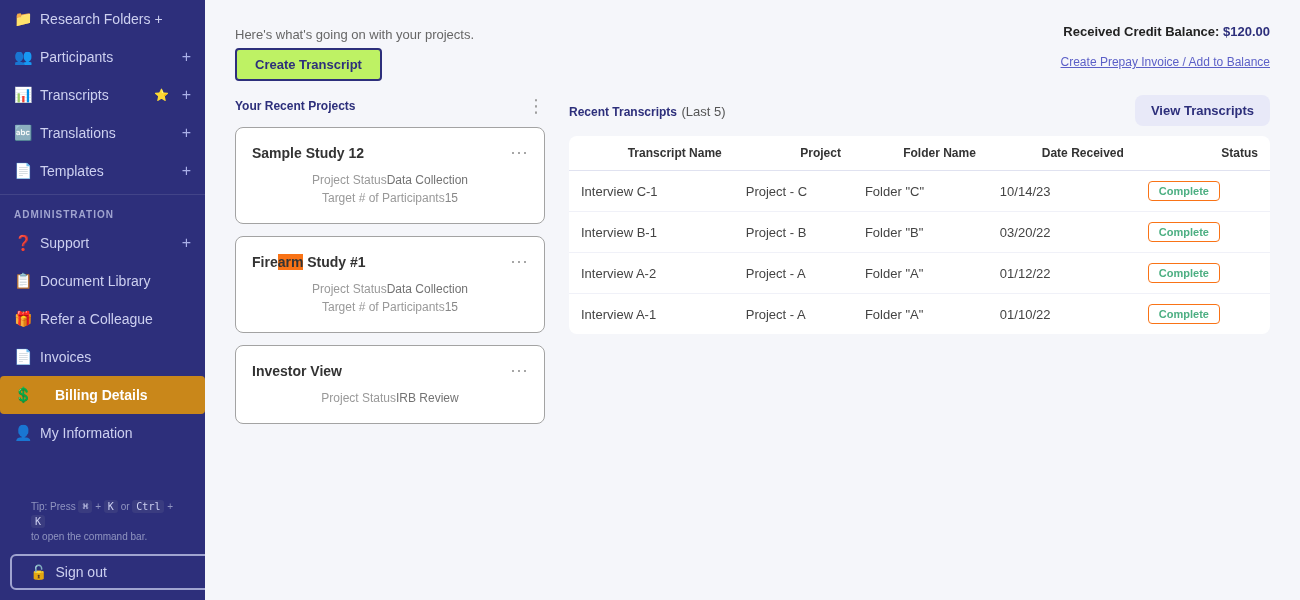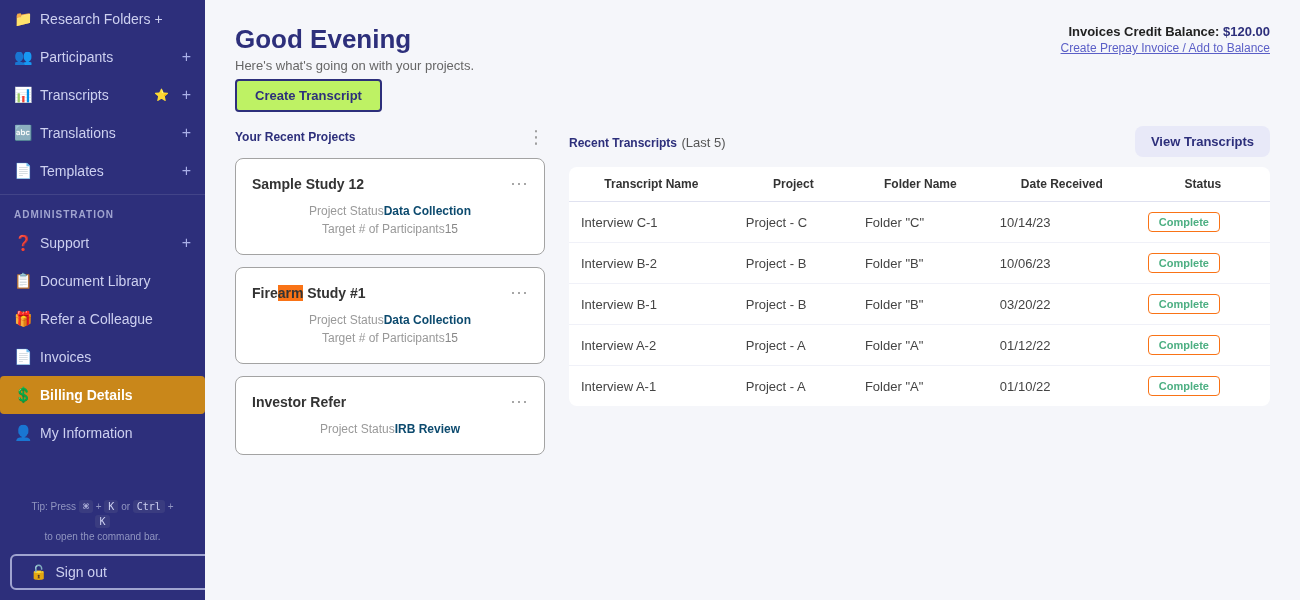--- a/index.html
+++ b/index.html
@@ -21,34 +21,34 @@
       display: flex;
       align-items: center;
       padding: 10px 14px;
       cursor: pointer;
       font-size: 14px;
       color: #cdd0f0;
       gap: 8px;
       position: relative;
     }
     .sidebar-item.active { background: #f5a623; color: #fff; }
-    .sidebar-item.active .sidebar-label { color: #fff; font-weight: 600; }
+    .sidebar-item.active .sidebar-label { color: #fff; font-weight: 600; margin-left: 15px; }
     .sidebar-item .sidebar-label { flex: 1; }
     .sidebar-item .plus-icon { margin-left: auto; font-size: 16px; color: #aab0e8; }
     .sidebar-icon { width: 18px; text-align: center; font-size: 15px; }
     .sidebar-section-label {
       font-size: 10px;
       font-weight: 700;
       letter-spacing: 1px;
       color: #a0a4d0;
       padding: 10px 14px 4px;
       text-transform: uppercase;
     }
     .sidebar-divider { border: none; border-top: 1px solid rgba(255,255,255,0.1); margin: 4px 0; }
-    .tip-text { font-size: 10px; color: #9095c0; padding: 6px 24px; line-height: 1.5; text-align: center; }
+    .tip-text { font-size: 10px; color: #9095c0; padding: 6px 31px; line-height: 1.5; }
     .sign-out-btn {
       display: flex; align-items: center; gap: 8px;
       border: 2px solid #a0a4d0; border-radius: 6px;
       padding: 8px 18px; cursor: pointer; color: #cdd0f0;
       font-size: 14px; background: transparent; width: 100%;
       margin: 4px 10px 10px;
     }
 
     
     .main {
@@ -62,21 +62,21 @@
       margin-bottom: 14px;
     }
     .greeting-title {
       font-size: 26px; font-weight: 700; color: #2d2f7b;
     }
     .greeting-sub {
       font-size: 13px; color: #666; margin-top: 3px;
     }
     .credit-info { text-align: right; }
     .credit-label { font-size: 13px; font-weight: 700; color: #222; }
-    .credit-link { font-size: 12px; color: #5b5fc7; text-decoration: underline; cursor: pointer; display: block; margin-top: 2px; }
+    .credit-link { font-size: 12px; color: #5b5fc7; text-decoration: underline; cursor: pointer; display: block; margin-top: 16px; }
     .create-btn {
       background: #bef264; border: 2px solid #2d2f7b; color: #2d2f7b;
       border-radius: 4px; padding: 7px 18px; font-size: 13px;
       font-weight: 600; cursor: pointer; margin-top: 6px;
     }
 
     
     .content-row {
       display: flex; gap: 24px; margin-top: 10px;
     }
@@ -100,32 +100,32 @@
       background: #fff; border-radius: 8px; padding: 14px 16px;
       margin-bottom: 12px; border: 1px solid #a3a3a3;
     }
     .project-card-header {
       display: flex; justify-content: space-between; align-items: center;
       margin-bottom: 10px;
     }
     .project-card-title { font-size: 14px; font-weight: 600; color: #333; }
     .project-field { display: flex; justify-content: center; align-items: center; margin-bottom: 4px; }
     .project-field-label { font-size: 12px; color: #999; }
-    .project-field-value { font-size: 12px; color: #0c4a6e; font-weight: 700; }
+    .project-field-value { font-size: 12px; color: #737373; font-weight: 400; }
     .project-field-num { font-size: 12px; color: #888; }
 
     
     .view-transcripts-btn {
       background: #e8e9f8; border: none; border-radius: 8px;
       padding: 8px 16px; font-size: 13px; color: #2d2f7b;
       font-weight: 600; cursor: pointer;
     }
     table { width: 100%; border-collapse: collapse; background: #fff; border-radius: 8px; overflow: hidden; }
     thead tr { border-bottom: 1px solid #e0e2f0; }
-    th { font-size: 12px; font-weight: 700; color: #333; padding: 10px 12px; text-align: center; }
+    th { font-size: 12px; font-weight: 700; color: #333; padding: 10px 12px; text-align: right; }
     td { font-size: 13px; color: #444; padding: 10px 12px; border-bottom: 1px solid #f0f1f8; }
     tr:last-child td { border-bottom: none; }
     .complete-badge {
       border: 1px solid #f97316; color: #4caf82; border-radius: 4px;
       padding: 3px 10px; font-size: 11px; font-weight: 600; background: #fff;
       display: inline-block;
     }
 
     kbd {
       background: #3a3c80; color: #cdd0f0; border-radius: 3px;
@@ -198,27 +198,26 @@
   </div>
   <button class="sign-out-btn">
     <span>🔓</span>
     <span>Sign out</span>
   </button>
 </nav>
 
 <main class="main">
   <div class="header-row">
     <div>
-      <div class="greeting-title">Good Evening</div>
       <div class="greeting-sub">Here's what's going on with your projects.</div>
       <button class="create-btn">Create Transcript</button>
     </div>
     <div class="credit-info">
       <div class="credit-label">
-        <span>Invoices Credit Balance:</span> <span style="color:#2d2f7b;">$120.00</span>
+        <span>Received Credit Balance:</span> <span style="color:#2d2f7b;">$120.00</span>
       </div>
       <a class="credit-link">Create Prepay Invoice / Add to Balance</a>
     </div>
   </div>
 
   <div class="content-row">
 
     <div class="projects-col">
       <div class="section-header">
         <span class="section-title">Your Recent Projects</span>
@@ -250,21 +249,21 @@
           <span class="project-field-value">Data Collection</span>
         </div>
         <div class="project-field">
           <span class="project-field-label">Target # of Participants</span>
           <span class="project-field-num">15</span>
         </div>
       </div>
 
       <div class="project-card">
         <div class="project-card-header">
-          <span class="project-card-title">Investor Refer</span>
+          <span class="project-card-title">Investor View</span>
           <span class="three-dots">···</span>
         </div>
         <div class="project-field">
           <span class="project-field-label">Project Status</span>
           <span class="project-field-value">IRB Review</span>
         </div>
       </div>
     </div>
 
     <div class="transcripts-col">
@@ -285,27 +284,20 @@
             <th>Date Received</th>
             <th>Status</th>
           </tr>
         </thead>
         <tbody id="transcripts-tbody">
         <tr>
       <td>Interview C-1</td>
       <td>Project - C</td>
       <td>Folder "C"</td>
       <td>10/14/23</td>
-      <td><span class="complete-badge">Complete</span></td>
-    </tr>
-            <tr>
-      <td>Interview B-2</td>
-      <td>Project - B</td>
-      <td>Folder "B"</td>
-      <td>10/06/23</td>
       <td><span class="complete-badge">Complete</span></td>
     </tr>
             <tr>
       <td>Interview B-1</td>
       <td>Project - B</td>
       <td>Folder "B"</td>
       <td>03/20/22</td>
       <td><span class="complete-badge">Complete</span></td>
     </tr>
             <tr>

